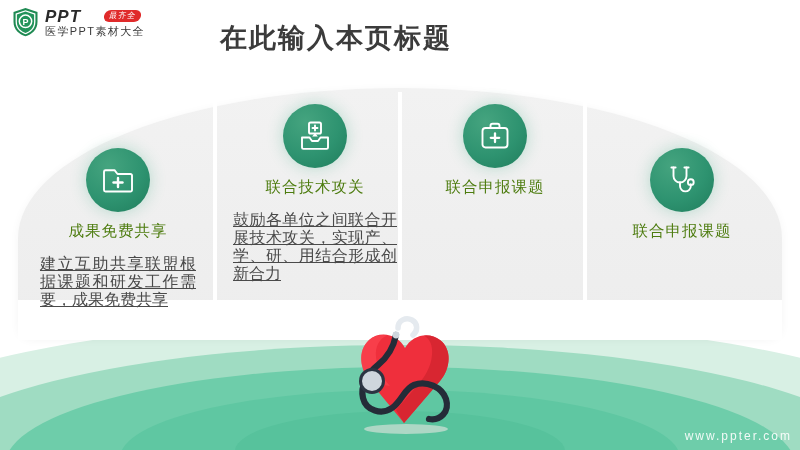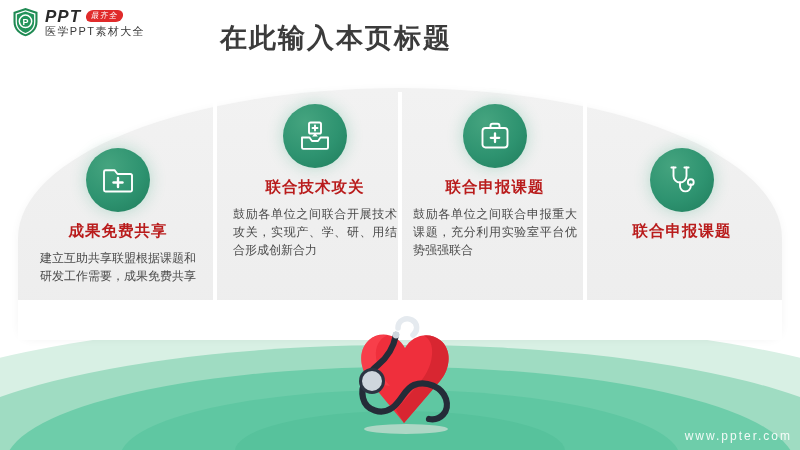--- a/index.html
+++ b/index.html
@@ -96,21 +96,21 @@
     display: flex;
     align-items: center;
     gap: 6px;
   }
   .shield {
     position: relative;
     width: 27px;
     height: 30px;
   }
   .logo-text { display: flex; flex-direction: column; gap: 1px; }
-  .logo-row1 { display: flex; align-items: center; gap: 5px; }
+  .logo-row1 { display: flex; align-items: center; gap: 23px; }
   .logo-ppt {
     font-size: 17px;
     font-weight: bold;
     font-style: italic;
     color: #2a2a2a;
     letter-spacing: 1px;
     line-height: 1;
   }
   .logo-badge {
     background: #e02b2b;
@@ -160,32 +160,33 @@
     display: flex;
     align-items: center;
     justify-content: center;
     box-shadow: 0 0 16px rgba(60,170,130,0.32);
   }
   .icon-circle svg { display: block; }
 
   .card-title {
     margin-top: 9px;
     font-size: 15.5px;
-    font-weight: bold;
-    color: #b91c1c;
+    font-weight: normal;
+    color: #4d7c0f;
     letter-spacing: 1px;
   }
   .card-body {
-    margin-top: 7px;
-    font-size: 12px;
+    margin-top: 13px;
+    font-size: 16px;
     line-height: 18px;
     color: #4a4a4a;
     padding: 0 8px;
     text-align: justify;
     text-align-last: left;
+    text-decoration: underline;
   }
   .card.c1 .card-body,
   .card.c4 .card-body { padding: 0 12px; }
 
   
   .illus {
     position: absolute;
     left: 330px;
     top: 315px;
     width: 150px;
@@ -273,21 +274,20 @@
   <div class="card c3">
     <div class="icon-circle">
       <svg width="34" height="34" viewBox="0 0 34 34">
         <path d="M12.5 9 V6.8 a2 2 0 0 1 2 -2 h5 a2 2 0 0 1 2 2 V9" fill="none" stroke="#ffffff" stroke-width="1.9" stroke-linecap="round"></path>
         <rect x="4.5" y="9" width="25" height="19.5" rx="3" fill="none" stroke="#ffffff" stroke-width="1.9"></rect>
         <line x1="17" y1="14.5" x2="17" y2="23" stroke="#ffffff" stroke-width="2.3" stroke-linecap="round"></line>
         <line x1="12.8" y1="18.8" x2="21.2" y2="18.8" stroke="#ffffff" stroke-width="2.3" stroke-linecap="round"></line>
       </svg>
     </div>
     <div class="card-title">联合申报课题</div>
-    <div class="card-body">鼓励各单位之间联合申报重大课题，充分利用实验室平台优势强强联合</div>
   </div>
 
   <div class="card c4">
     <div class="icon-circle">
       <svg width="34" height="34" viewBox="0 0 34 34">
         <path d="M8.5 4.5 V13 a6.5 6.5 0 0 0 13 0 V4.5" fill="none" stroke="#ffffff" stroke-width="1.9" stroke-linecap="round"></path>
         <line x1="6.4" y1="4.5" x2="10.6" y2="4.5" stroke="#ffffff" stroke-width="1.9" stroke-linecap="round"></line>
         <line x1="19.4" y1="4.5" x2="23.6" y2="4.5" stroke="#ffffff" stroke-width="1.9" stroke-linecap="round"></line>
         <path d="M15 19.3 V23 a5.4 5.4 0 0 0 10.8 0 V21.2" fill="none" stroke="#ffffff" stroke-width="1.9" stroke-linecap="round"></path>
         <circle cx="25.8" cy="19.2" r="2.9" fill="none" stroke="#ffffff" stroke-width="1.9"></circle>

